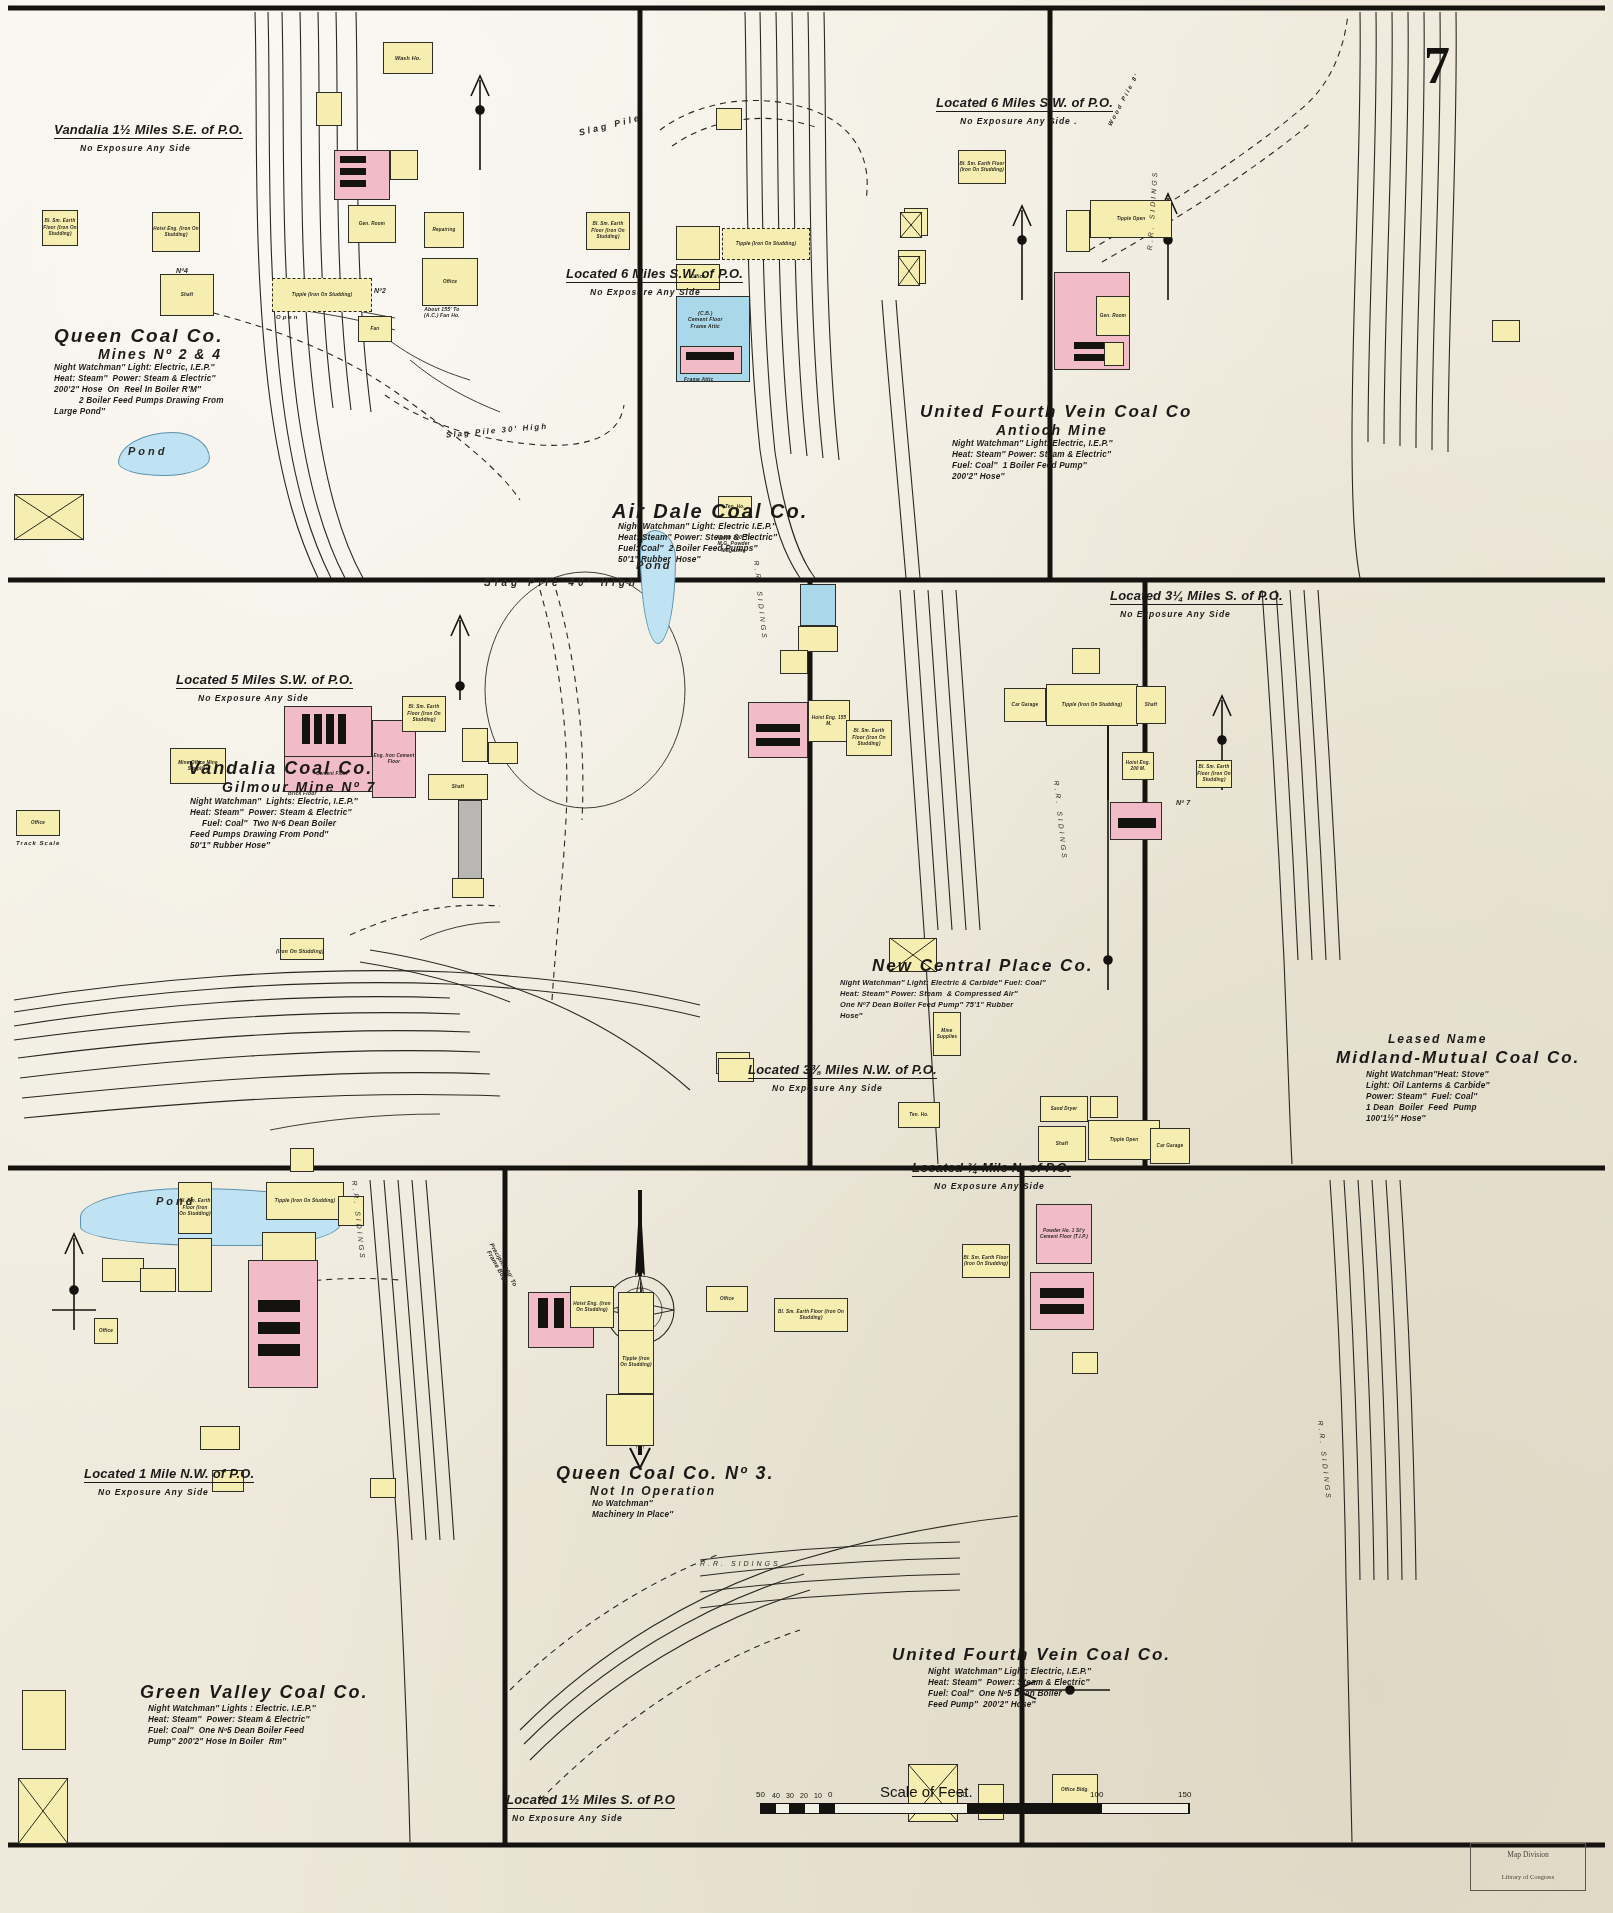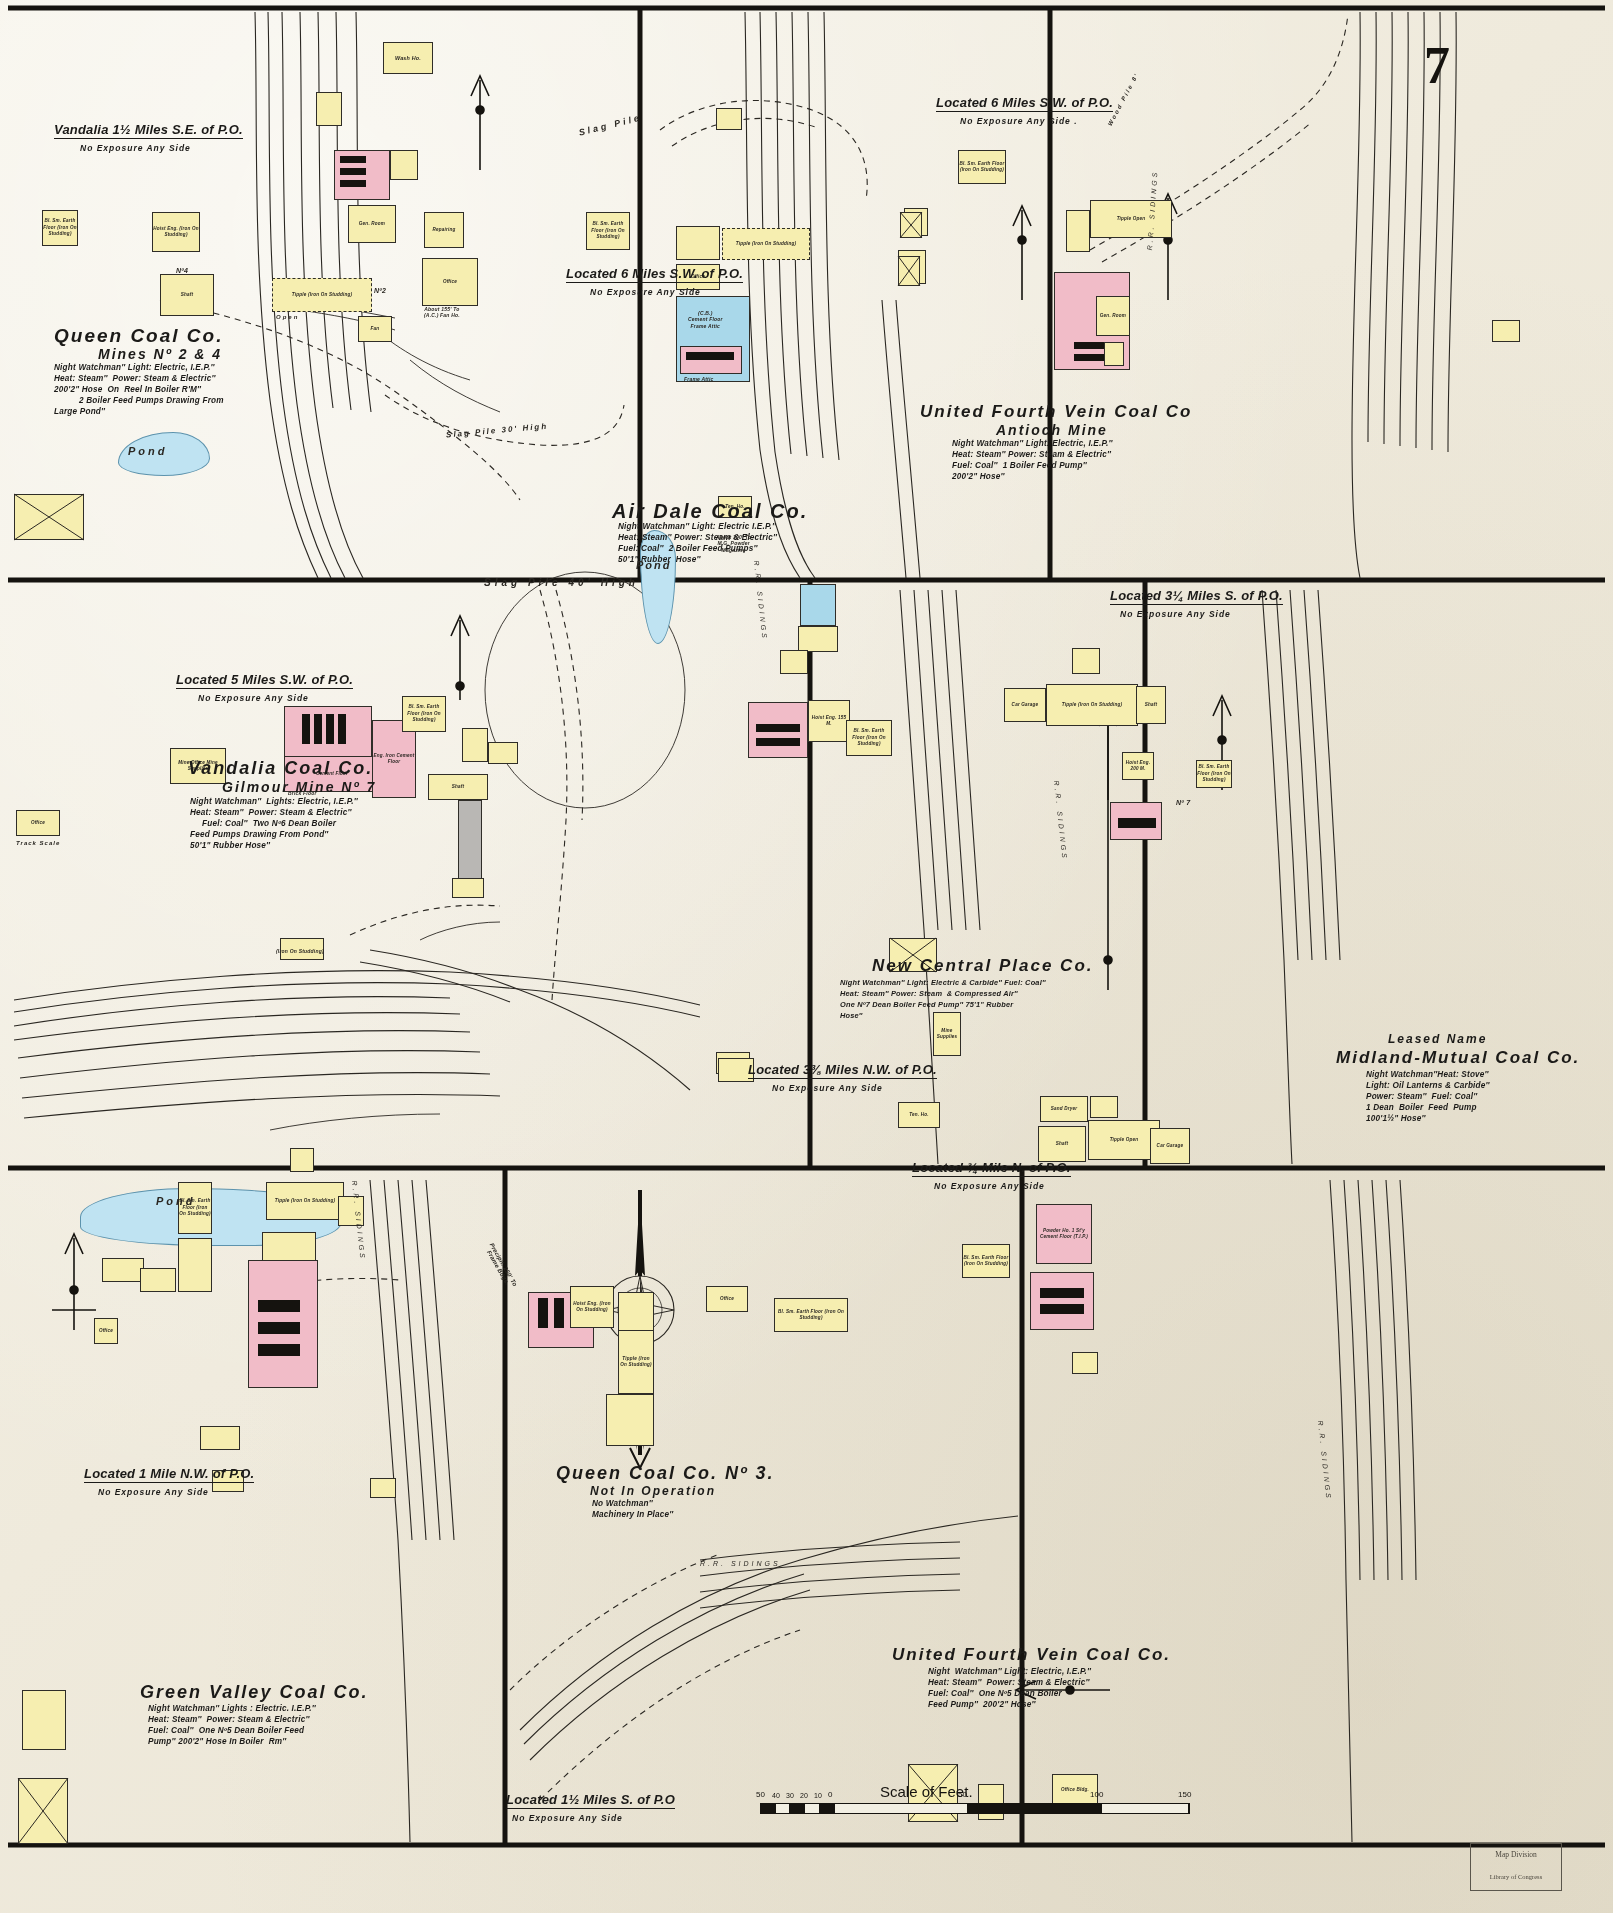--- a/index.html
+++ b/index.html
@@ -60,21 +60,21 @@
 
   
   #scalewrap{position:absolute;left:760px;top:1803px;width:430px;}
   #scalebar{position:relative;height:9px;border:1.5px solid #15130f;background:#f2efe3;display:flex;}
   #scalebar i{display:block;height:100%;border-right:1.5px solid #15130f;}
   #scalebar i.on{background:#15130f;}
   .scnum{position:absolute;font-size:8px;font-family:"Liberation Sans",sans-serif;color:#15130f;}
   #scaletitle{position:absolute;left:880px;top:1783px;font-size:15px;font-family:"Liberation Sans",sans-serif;color:#15130f;}
 
   
-  #locstamp{position:absolute;left:1470px;top:1843px;width:92px;height:48px;
+  #locstamp{position:absolute;left:1470px;top:1843px;width:116px;height:48px;
             border:1px solid #5a564c;font-family:"Liberation Serif",serif;font-size:7.5px;
             color:#4a463d;text-align:center;padding-top:5px;box-sizing:border-box;line-height:12px;}
 
   .pond{position:absolute;background:#bfe3f2;border:1.2px solid #5d93ad;}
 </style>
 </head>
 <body>
 
 <div id="sheet">
 

